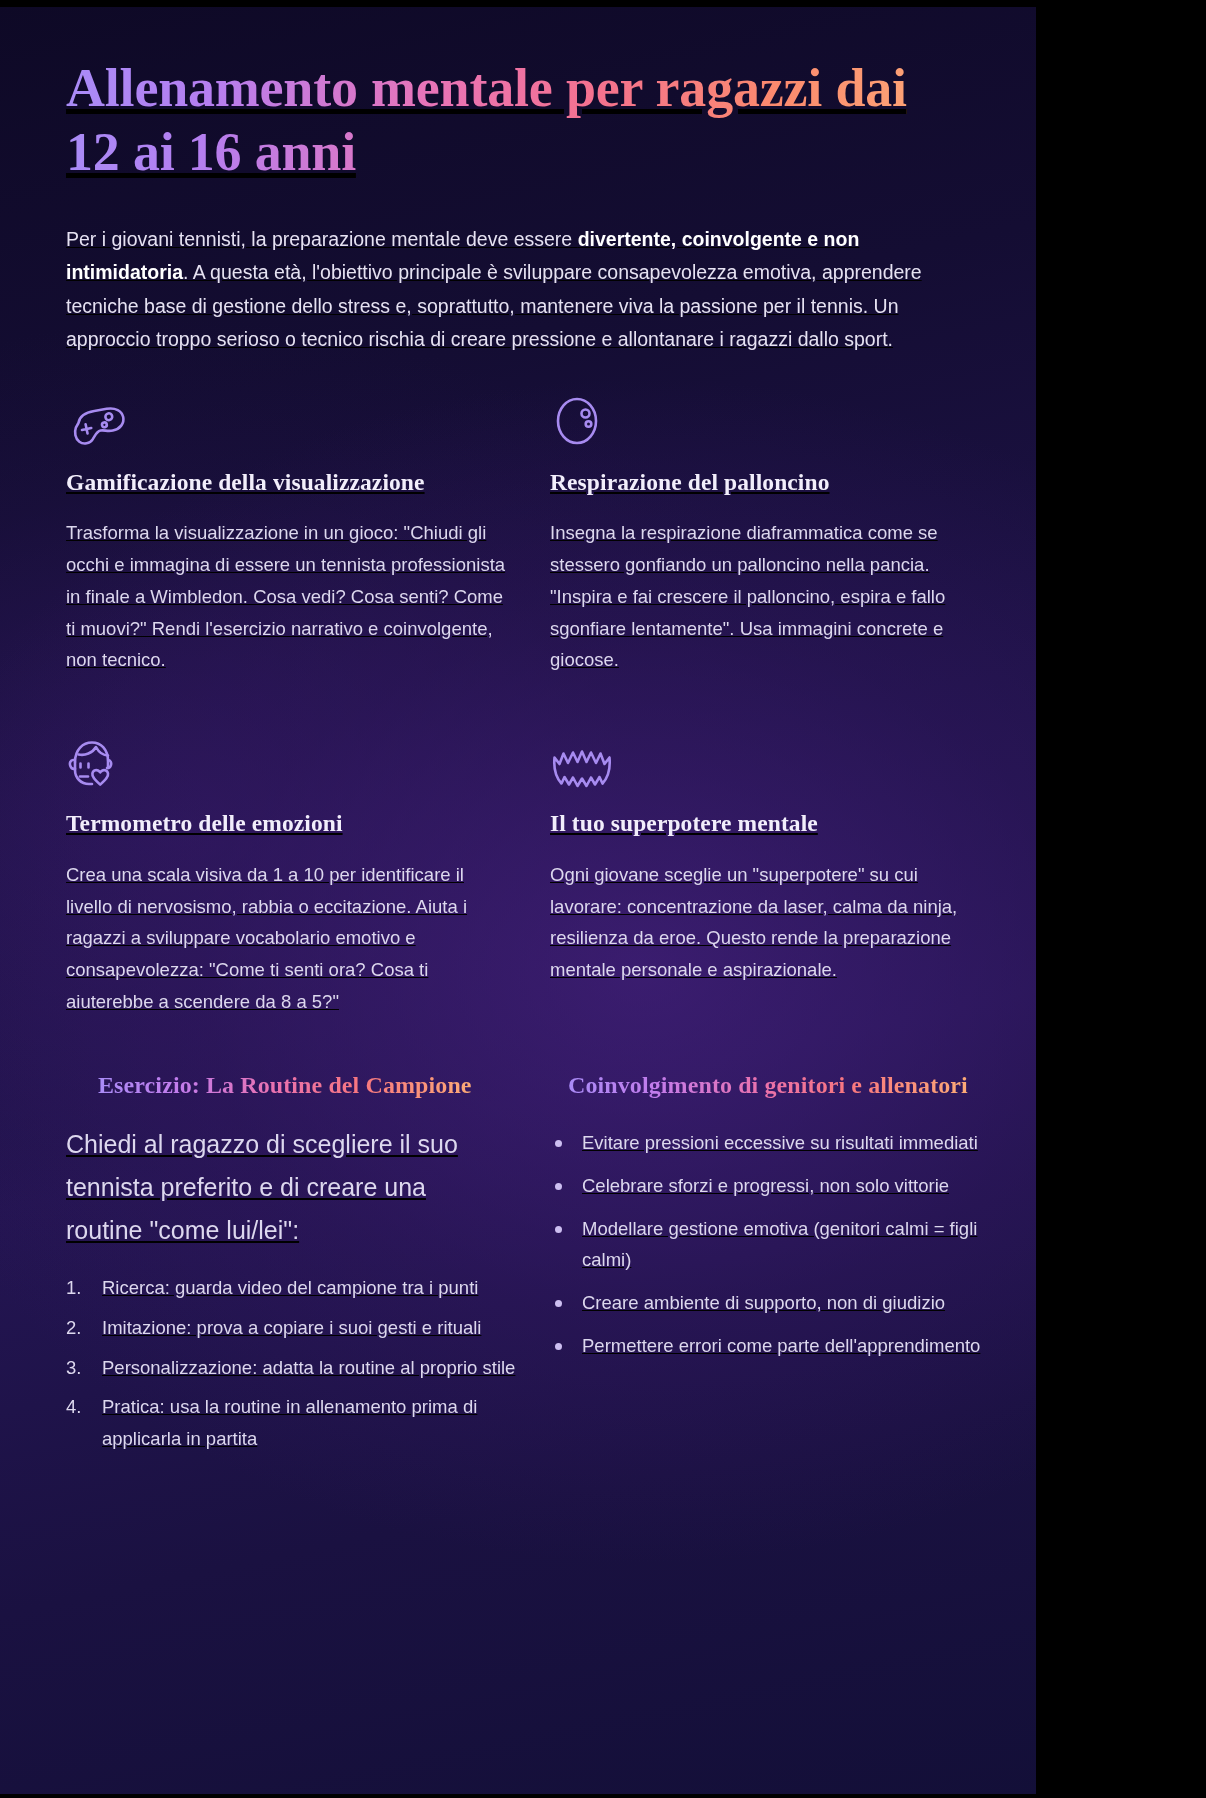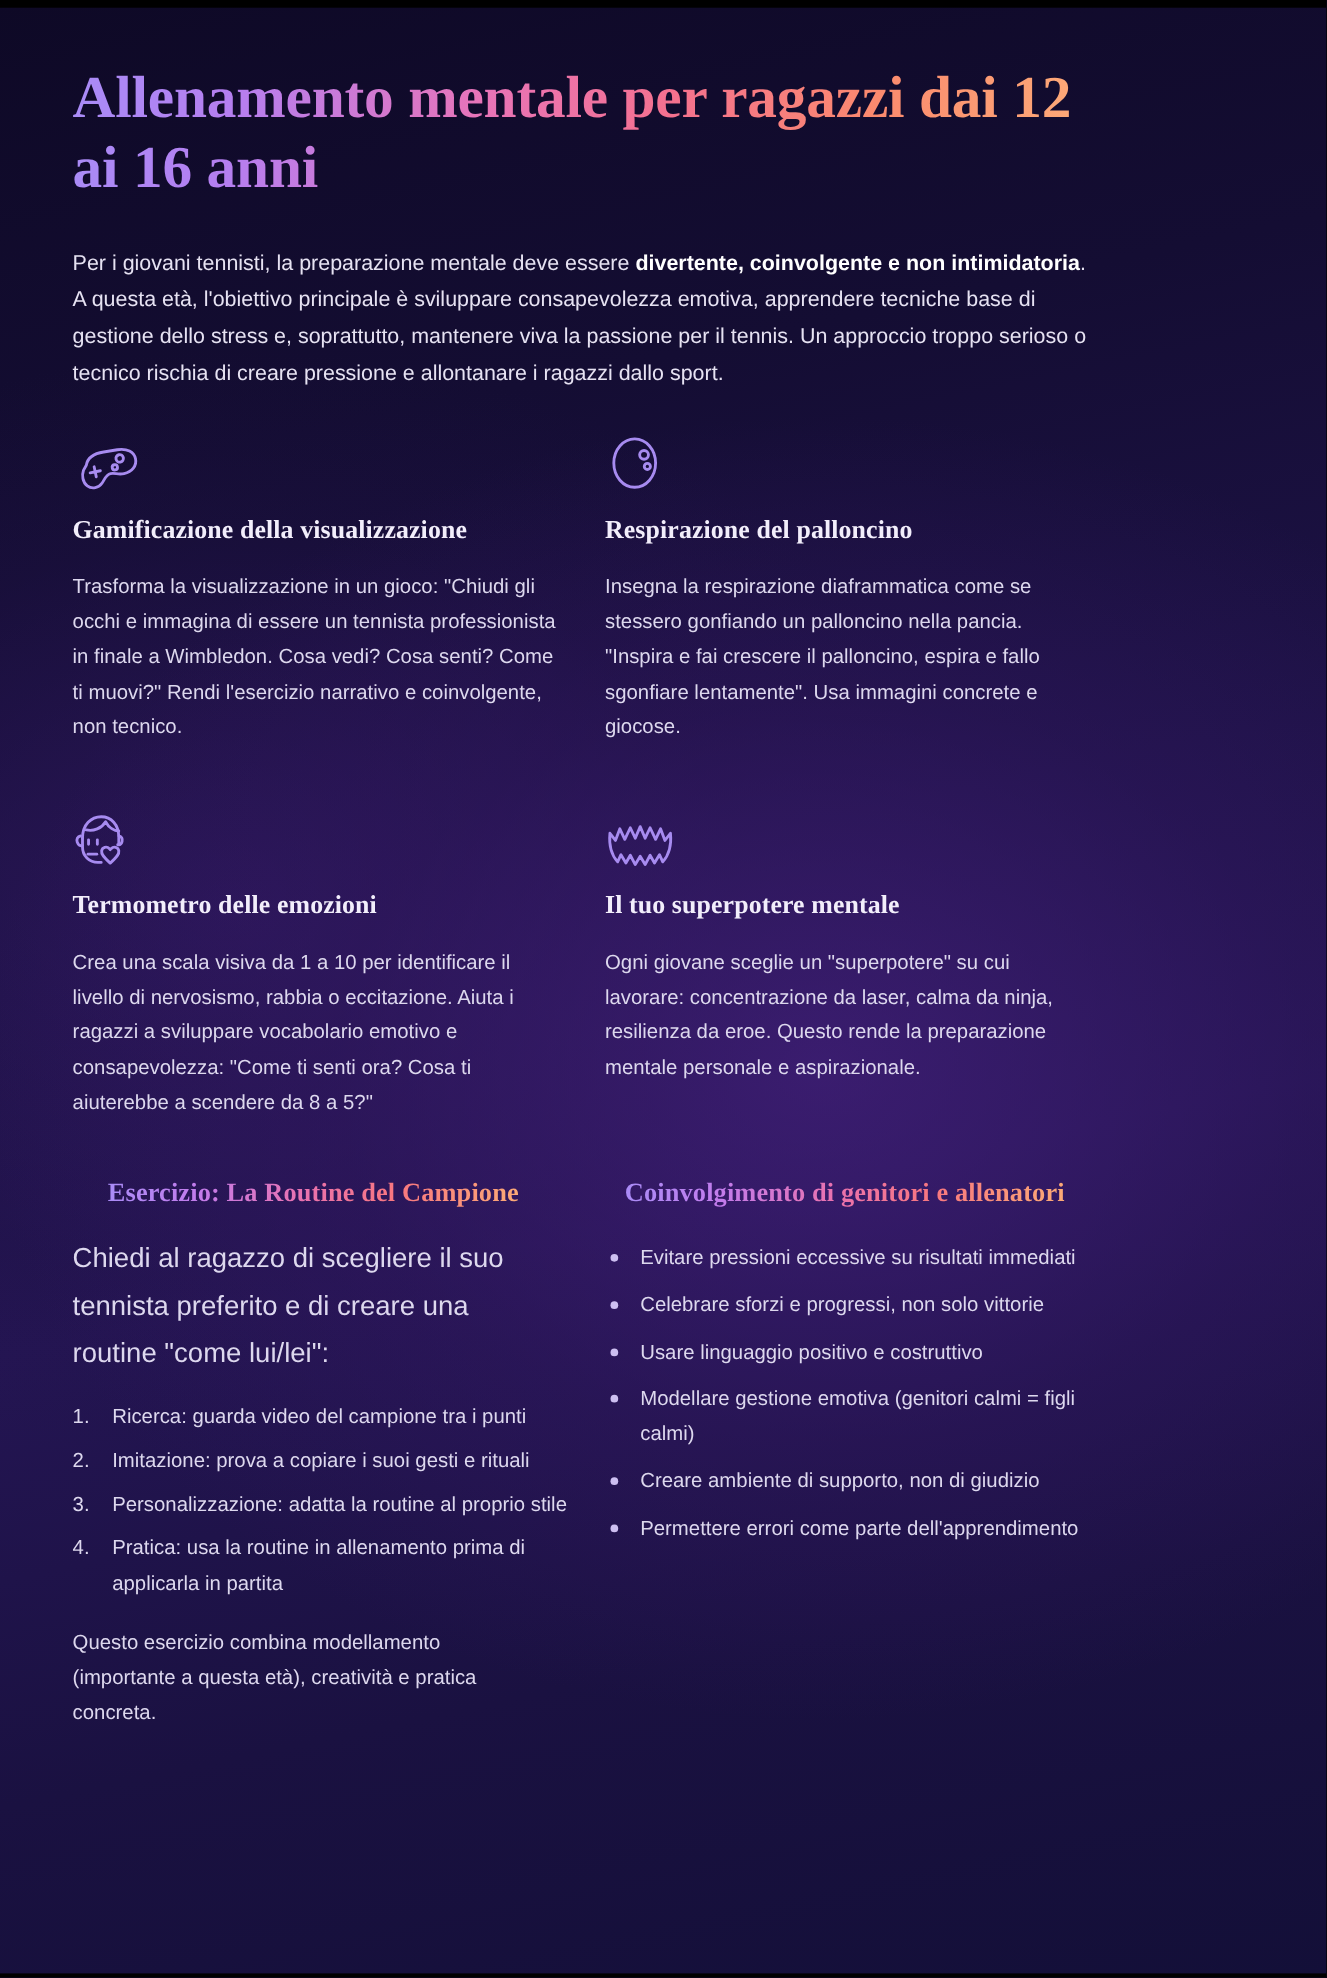--- a/index.html
+++ b/index.html
@@ -13,27 +13,28 @@
 
   body {
     background: #000000;
     font-family: "Liberation Sans", sans-serif;
     -webkit-font-smoothing: antialiased;
   }
 
   
   .slide {
     position: relative;
-    width: 1206px;
+    width: 1036px;
     height: 1798px;
     background:
       radial-gradient(ellipse 980px 760px at 62% 54%, rgba(68, 32, 124, 0.72) 0%, rgba(52, 24, 100, 0.40) 45%, rgba(28, 16, 62, 0) 78%),
       radial-gradient(ellipse 820px 620px at 18% 46%, rgba(54, 26, 104, 0.55) 0%, rgba(34, 18, 72, 0.22) 55%, rgba(20, 14, 52, 0) 82%),
       linear-gradient(168deg, #0e0926 0%, #140d33 22%, #1d1246 44%, #241553 60%, #1a1141 80%, #130f38 100%);
     overflow: hidden;
+    text-decoration: underline;
   }
   .slide::before {
     
     content: "";
     position: absolute;
     left: 0; right: 0; top: 0;
     height: 7px;
     background: #000;
     z-index: 40;
   }
@@ -300,30 +301,28 @@
           <li>
             <span class="num">3.</span>
             <span>Personalizzazione: adatta la routine al proprio stile</span>
           </li>
           <li>
             <span class="num">4.</span>
             <span>Pratica: usa la routine in allenamento prima di applicarla in partita</span>
           </li>
         </ol>
 
-        <p class="outro">Questo esercizio combina modellamento (importante a questa età), creatività e pratica concreta.</p>
       </div>
 
       <div class="col">
         <h2 class="section-title">Coinvolgimento di genitori e allenatori</h2>
 
         <ul class="bullets">
           <li>Evitare pressioni eccessive su risultati immediati</li>
           <li>Celebrare sforzi e progressi, non solo vittorie</li>
-          <li>Usare linguaggio positivo e costruttivo</li>
           <li>Modellare gestione emotiva (genitori calmi = figli calmi)</li>
           <li>Creare ambiente di supporto, non di giudizio</li>
           <li>Permettere errori come parte dell'apprendimento</li>
         </ul>
       </div>
     </div>
 
   </div>
 </div>
 

